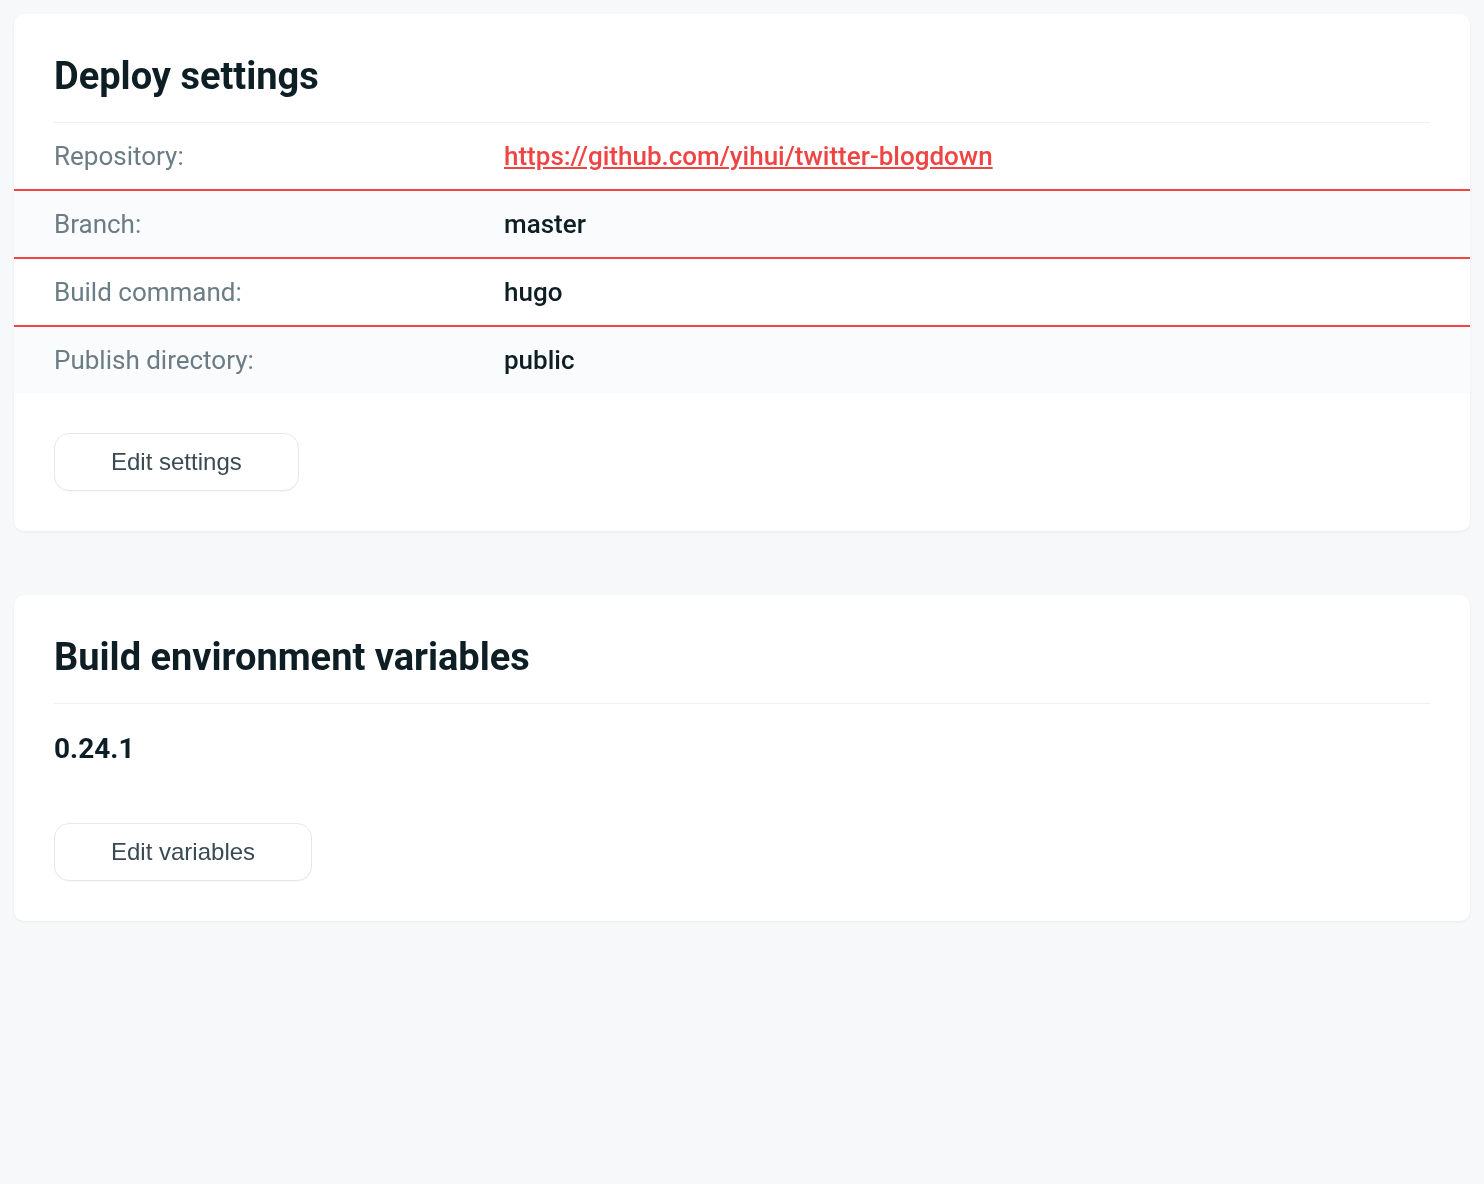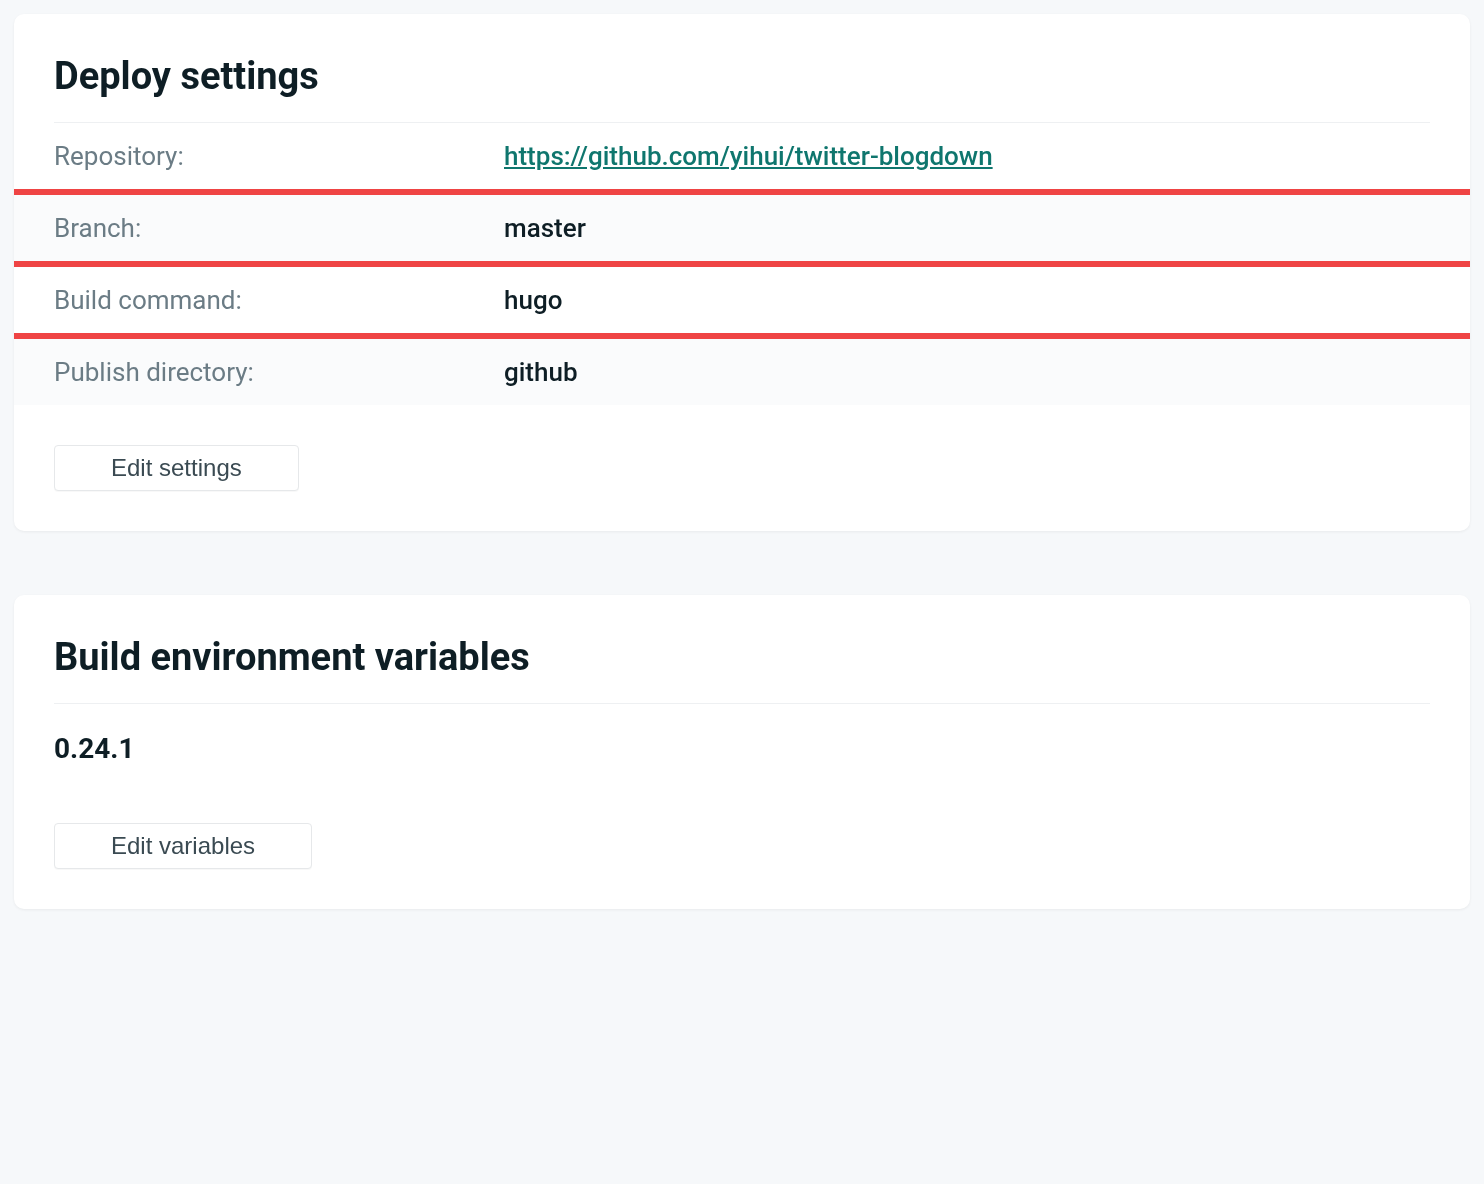--- a/index.html
+++ b/index.html
@@ -32,51 +32,51 @@
     }
     .rows {
       margin-left: -40px;
       margin-right: -40px;
       margin-top: 0;
     }
     .row {
       display: flex;
       align-items: center;
       padding: 18px 40px;
-      border-bottom: 6px solid #ef4444;
+      border-bottom: 2px solid #ef4444;
     }
     .row:nth-child(even) {
       background: #fafbfc;
     }
     .row:last-child {
       border-bottom: none;
     }
     .row-label {
       flex: 0 0 450px;
       font-size: 26px;
       color: #6b7c85;
     }
     .row-value {
       font-size: 26px;
       color: #0e1e25;
       font-weight: 500;
     }
     .row-value a {
-      color: #0f766e;
+      color: #ef4444;
       text-decoration: underline;
     }
     .card-footer {
       padding-top: 40px;
     }
     .btn {
       display: inline-block;
       background: #fff;
       border: 1px solid #e6e8ea;
-      border-radius: 4px;
-      padding: 8px 56px;
+      border-radius: 15px;
+      padding: 14px 56px;
       font-size: 24px;
       color: #3a4a52;
       font-weight: 500;
       cursor: pointer;
       box-shadow: 0 1px 1px rgba(0,0,0,0.03);
     }
     
     .env-row {
       display: flex;
       align-items: center;
@@ -109,21 +109,21 @@
     <div class="row">
       <div class="row-label">Branch:</div>
       <div class="row-value">master</div>
     </div>
     <div class="row">
       <div class="row-label">Build command:</div>
       <div class="row-value">hugo</div>
     </div>
     <div class="row">
       <div class="row-label">Publish directory:</div>
-      <div class="row-value">github</div>
+      <div class="row-value">public</div>
     </div>
   </div>
 
   <div class="card-footer">
     <button class="btn">Edit settings</button>
   </div>
 </div>
 
 <div class="card">
   <h2 class="card-title">Build environment variables</h2>

